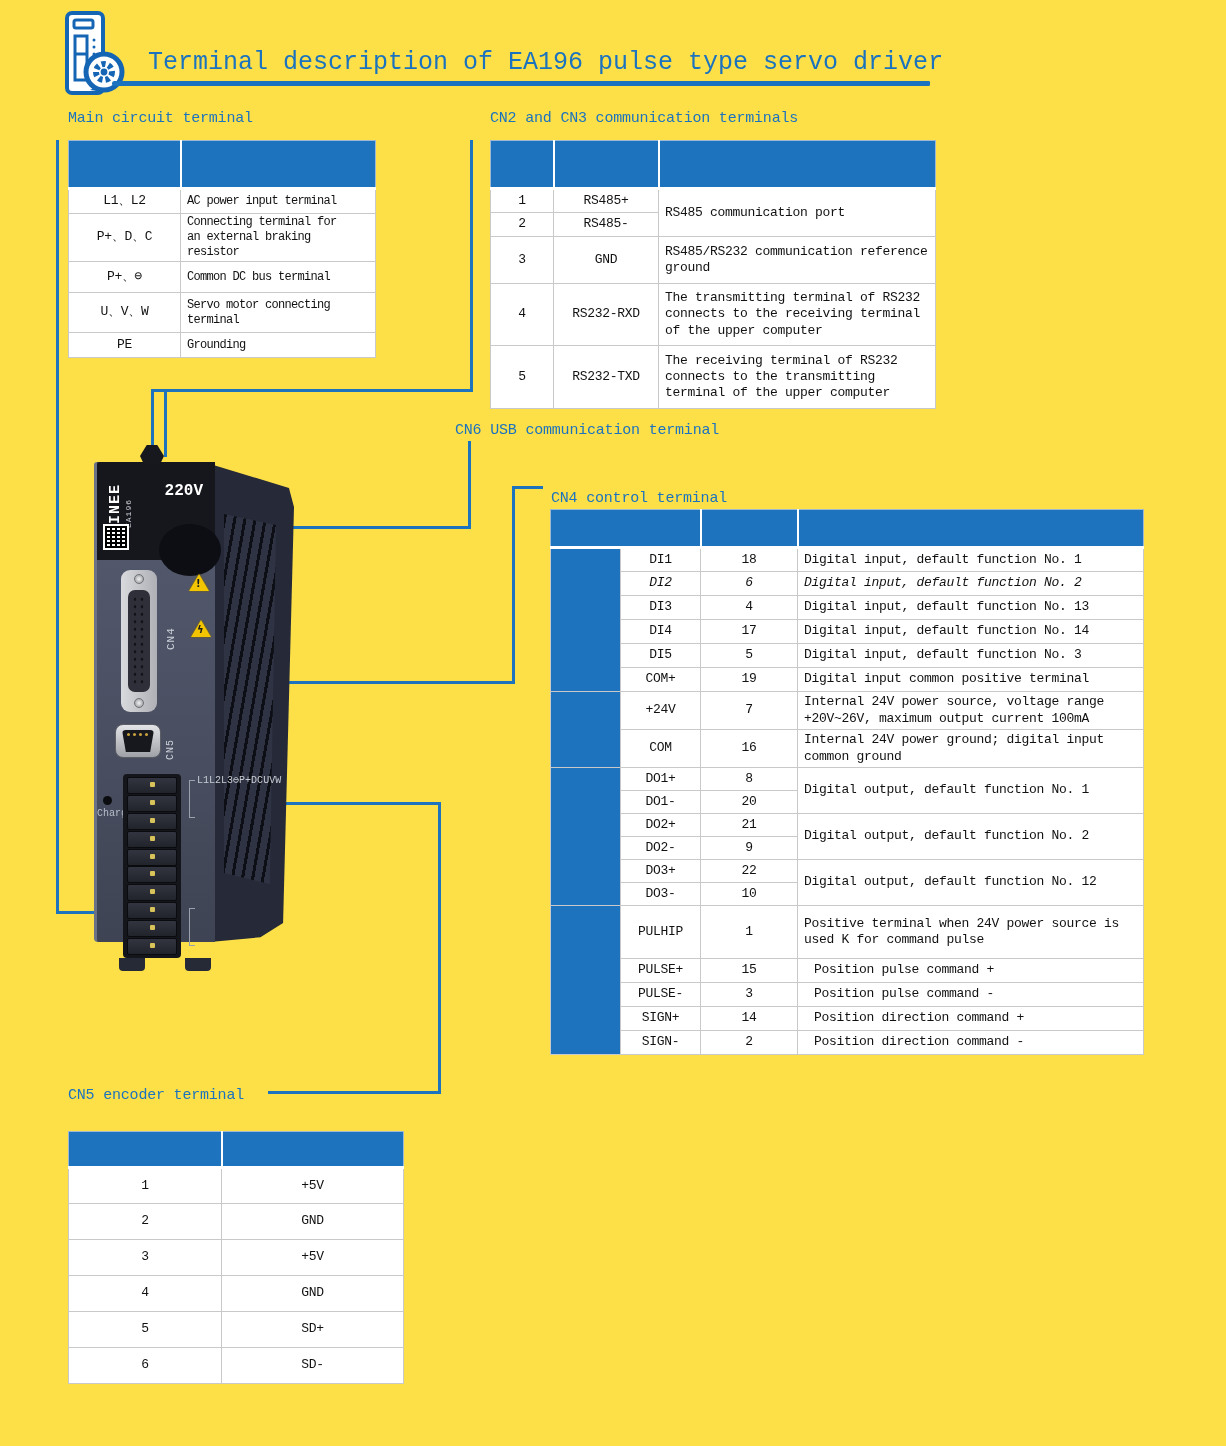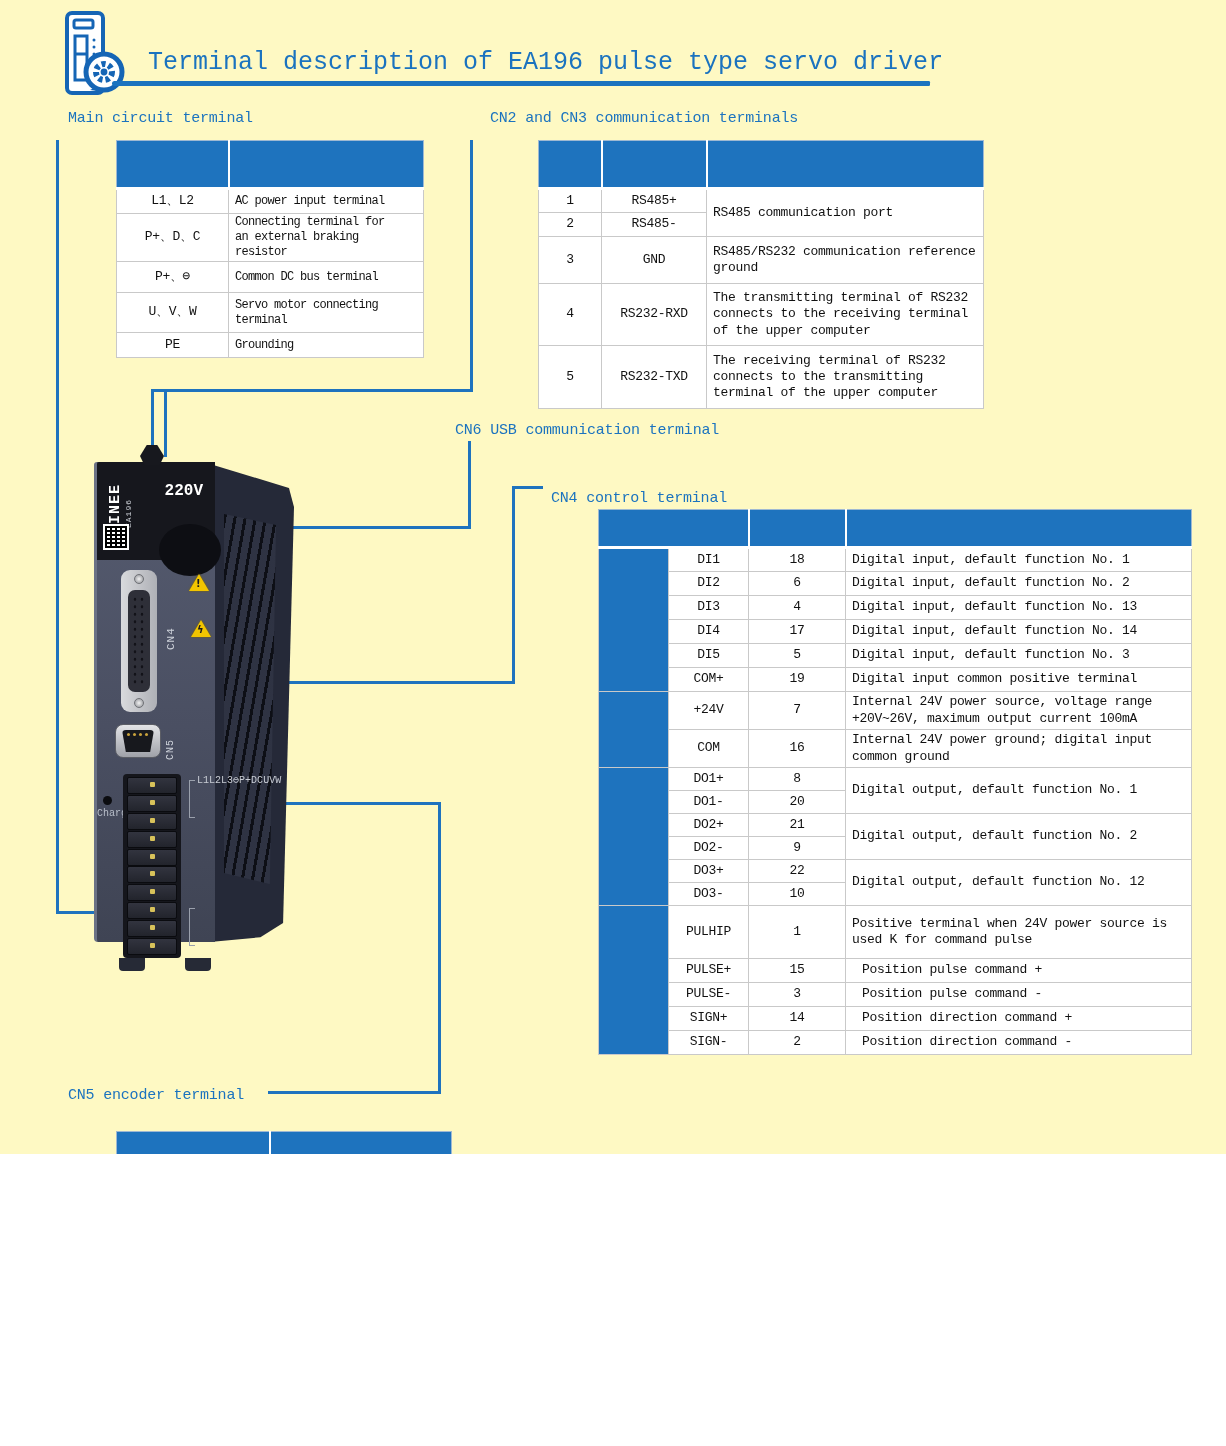--- a/index.html
+++ b/index.html
@@ -1,27 +1,27 @@
 <!DOCTYPE html>
 <html><head>
 <meta charset="utf-8">
 <style>
   html,body{margin:0;padding:0;background:#fff;}
-  #stage{position:relative;width:1226px;height:1154px;background:#fef9c3;overflow:hidden;
+  #stage{position:relative;width:1226px;height:1446px;background:#fde047;overflow:hidden;
          font-family:"Liberation Mono","DejaVu Sans Mono","DejaVu Sans",monospace;color:#111;}
   
   .page-title{position:absolute;left:148px;top:48px;font-size:25px;color:#1b73bf;white-space:nowrap;}
   .title-underline{position:absolute;left:112px;top:81px;width:818px;height:5px;background:#1b73bf;border-radius:4px 2px 2px 4px;}
   
   .sec-label{position:absolute;font-size:15px;color:#1b73bf;white-space:nowrap;letter-spacing:-0.2px;}
   
   .cline{position:absolute;background:#1e73be;}
   
   table.tbl{position:absolute;border-collapse:collapse;table-layout:fixed;background:#fff;
-            font-size:13px;letter-spacing:-0.3px;line-height:1.25;margin-left:48px;}
+            font-size:13px;letter-spacing:-0.3px;line-height:1.25;}
   table.tbl td,table.tbl th{border:1px solid #c9c9c9;padding:1px 6px;overflow:hidden;}
   table.tbl th{background:#1e73be;border-right:2px solid #fff;border-bottom:3px solid #fff;border-top:1px solid #9fb9d2;}
   table.tbl th:first-child{border-left:1px solid #9fb9d2;}
   table.tbl th:last-child{border-right:1px solid #9fb9d2;}
   .cen{text-align:center;}
   .pre{white-space:pre-line;}
   #main-table{left:68px;top:140px;width:307px;font-size:12px;letter-spacing:-0.7px;}
   #main-table td:first-child{font-size:13px;letter-spacing:-0.3px;}
   #cn2-table{left:490px;top:140px;width:445px;}
   #cn4-table{left:550px;top:509px;width:593px;}
@@ -214,21 +214,21 @@
           <th colspan="2"></th>
           <th></th>
           <th></th>
         </tr>
     <tr style="height:24px;">
           <td class="cat" rowspan="6"></td>
       <td class="cen">DI1</td>
           <td class="cen">18</td>
           <td>Digital input, default function No. 1</td>
         </tr>
-    <tr style="height:24px;">
+    <tr style="height:24px;font-style:italic;">
           <td class="cen">DI2</td>
           <td class="cen">6</td>
           <td>Digital input, default function No. 2</td>
         </tr>
     <tr style="height:24px;">
           <td class="cen">DI3</td>
           <td class="cen">4</td>
           <td>Digital input, default function No. 13</td>
         </tr>
     <tr style="height:24px;">

